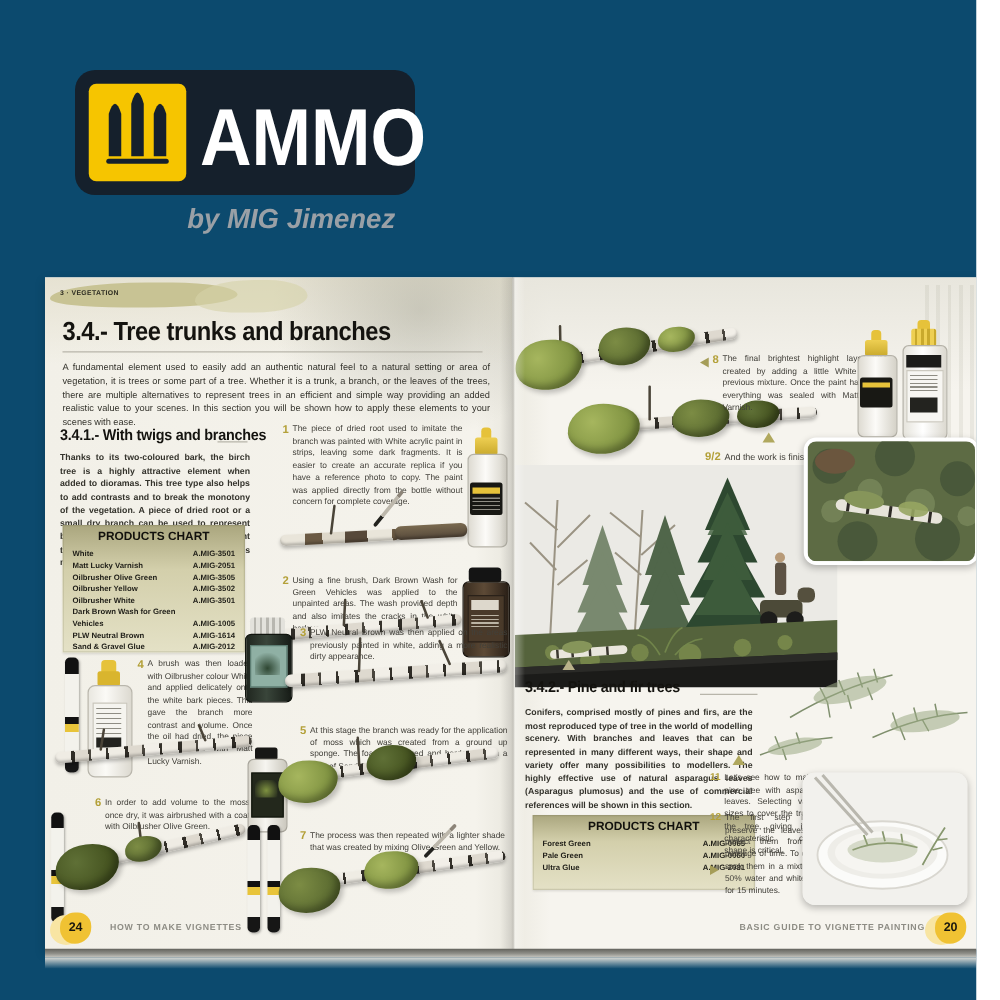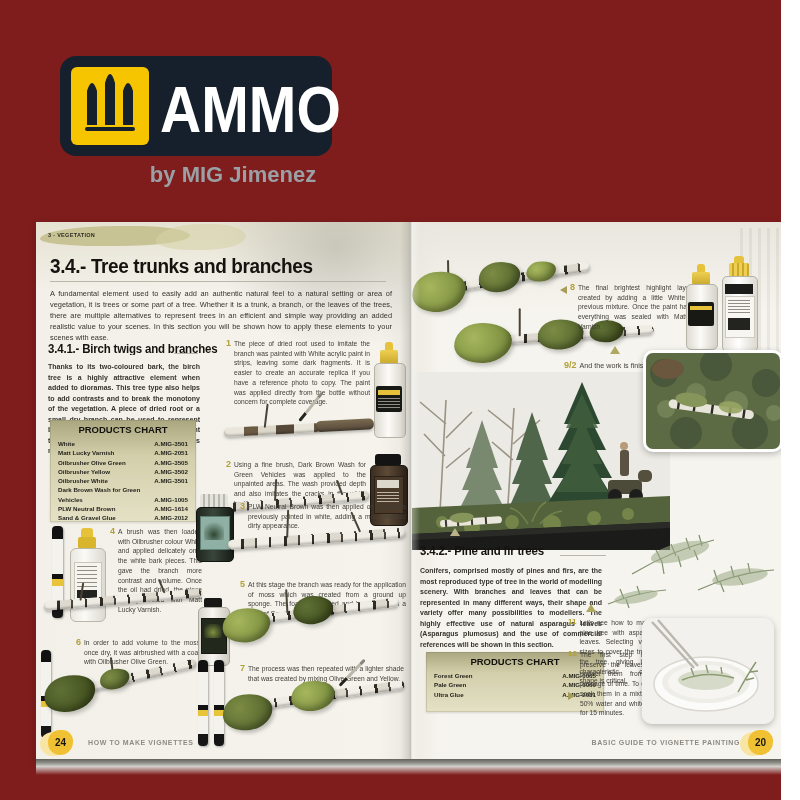--- a/index.html
+++ b/index.html
@@ -1,23 +1,23 @@
 <!DOCTYPE html>
 <html><head>
 <meta charset="utf-8">
 <style>
   html,body{margin:0;padding:0;background:#fff;}
-  .canvas{position:relative;width:781px;height:800px;background:#7f1d1d;overflow:hidden;
+  .canvas{position:relative;width:781px;height:800px;background:#0c4a6e;overflow:hidden;
           font-family:"Liberation Sans",sans-serif;color:#2c2b26;}
   
   .logo-box{position:absolute;left:60px;top:56px;width:272px;height:100px;background:#15202c;border-radius:16px;}
   .logo-sq{position:absolute;left:11px;top:11px;width:78px;height:78px;background:#f6c500;border-radius:6px;}
   .logo-word{position:absolute;left:100px;top:16px;width:166px;text-align:center;font-size:56px;font-weight:900;
              color:#fff;letter-spacing:0px;transform:scale(1.02,1.15);transform-origin:left top;}
-  .byline{position:absolute;left:128px;top:162px;width:210px;text-align:center;
+  .byline{position:absolute;left:128px;top:162px;width:210px;text-align:center;font-style:italic;
           font-weight:700;font-size:22px;color:#9aa0a6;}
   
   .book{position:absolute;left:36px;top:222px;width:748px;height:538px;background:#f4f2eb;
         box-shadow:0 1px 0 #cfcdc3 inset,0 3px 8px rgba(0,0,0,.18);}
   .page{position:absolute;top:0;height:538px;overflow:hidden;}
   .page-left{left:0;width:374px;background:linear-gradient(90deg,#f2f0e8,#f5f3ec 92%,#e9e7de);}
   .page-right{left:374px;width:374px;background:linear-gradient(90deg,#eceae1,#f6f4ee 8%,#f6f4ee);}
   .spine{position:absolute;left:364px;top:0;width:20px;height:538px;
          background:linear-gradient(90deg,rgba(0,0,0,0) 0,rgba(0,0,0,.10) 45%,rgba(0,0,0,.18) 52%,rgba(255,255,255,.35) 60%,rgba(0,0,0,0) 100%);}
   .book-edge{position:absolute;left:36px;top:759px;width:748px;height:7px;
@@ -102,21 +102,21 @@
       <div class="texa" style="left:180px;top:0;width:200px;height:130px;background:radial-gradient(ellipse at 60% 20%,rgba(160,160,146,.45),rgba(0,0,0,0) 70%);"></div>
 
       <div class="tag-blob" style="left:4px;top:4px;width:150px;height:20px;"></div>
       <div class="tag-blob" style="left:120px;top:2px;width:90px;height:26px;background:#d6d2a8;opacity:.6;"></div>
       <div class="tag" style="left:12px;top:10px;">3 · VEGETATION</div>
 
       <div class="h1" style="left:14px;top:32px;">3.4.- Tree trunks and branches</div>
       <div class="rule" style="left:14px;top:59px;width:336px;"></div>
       <div class="body-txt" style="left:14px;top:66px;width:342px;">A fundamental element used to easily add an authentic natural feel to a natural setting or area of vegetation, it is trees or some part of a tree. Whether it is a trunk, a branch, or the leaves of the trees, there are multiple alternatives to represent trees in an efficient and simple way providing an added realistic value to your scenes. In this section you will be shown how to apply these elements to your scenes with ease.</div>
 
-      <div class="h2" style="left:12px;top:120px;">3.4.1.- Birch twigs and branches</div>
+      <div class="h2" style="left:12px;top:120px;">3.4.1.- With twigs and branches</div>
       <div class="rule" style="left:138px;top:131px;width:24px;"></div>
       <div class="col-txt" style="left:12px;top:140px;width:152px;">Thanks to its two-coloured bark, the birch tree is a highly attractive element when added to dioramas. This tree type also helps to add contrasts and to break the monotony of the vegetation. A piece of dried root or a small dry branch can be used to represent birch branches and trunks, but it is important that the surface has the correct texture and is not too smooth.</div>
 
       <div class="chart" style="left:14px;top:198px;width:146px;height:102px;">
         <div class="chart-title">PRODUCTS CHART</div>
         <div class="chart-rows">
           <div class="crow">
               <span class="cname">White</span>
               <span class="ccode">A.MIG-3501</span>
             </div>

